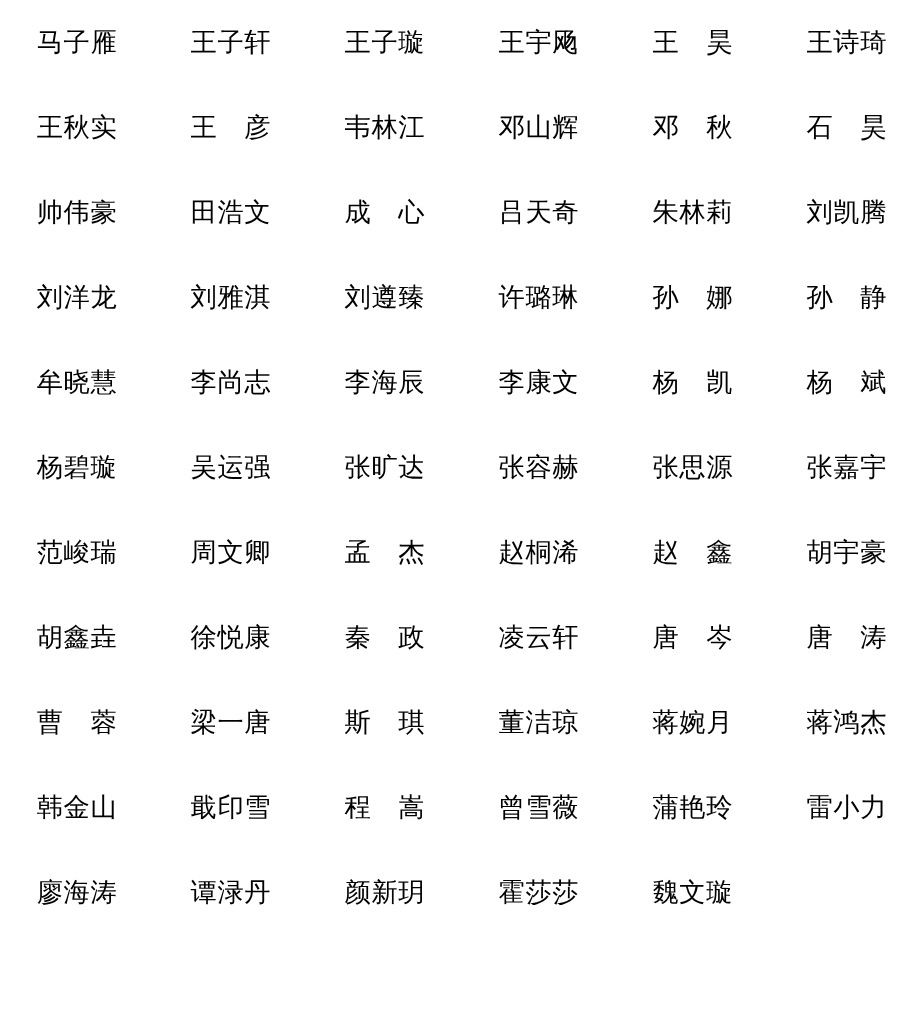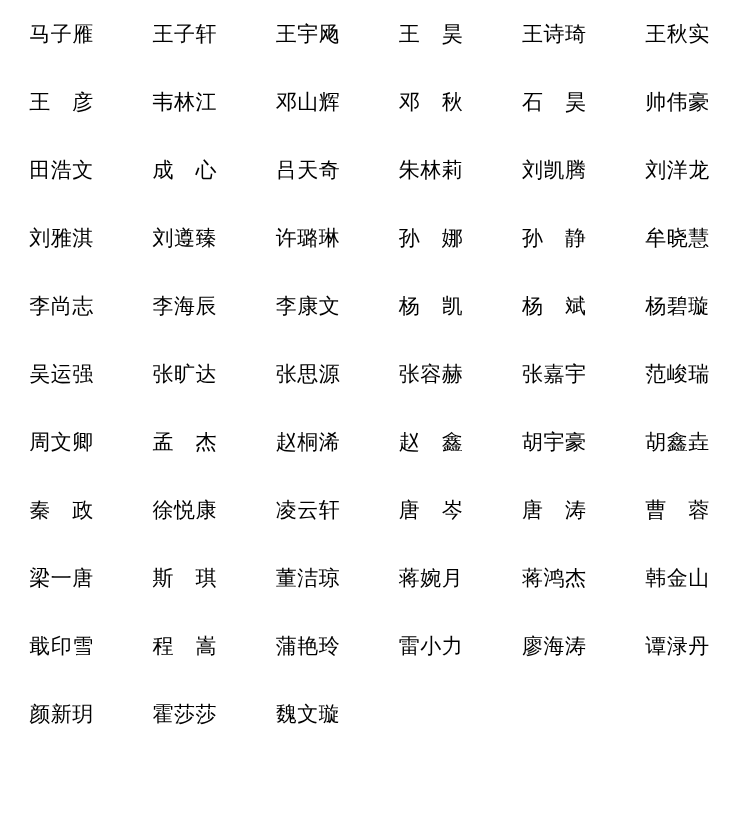--- a/index.html
+++ b/index.html
@@ -35,20 +35,21 @@
   .name-cell.empty {
     visibility: hidden;
   }
 </style>
 </head>
 <body>
 
 <div id="name-grid">
     <div class="name-cell">马子雁</div>
     <div class="name-cell">王子轩</div>
+    <div class="name-cell">王子璇</div>
     <div class="name-cell">王宇飏</div>
     <div class="name-cell">王　昊</div>
     <div class="name-cell">王诗琦</div>
     <div class="name-cell">王秋实</div>
     <div class="name-cell">王　彦</div>
     <div class="name-cell">韦林江</div>
     <div class="name-cell">邓山辉</div>
     <div class="name-cell">邓　秋</div>
     <div class="name-cell">石　昊</div>
     <div class="name-cell">帅伟豪</div>
@@ -65,44 +66,45 @@
     <div class="name-cell">孙　静</div>
     <div class="name-cell">牟晓慧</div>
     <div class="name-cell">李尚志</div>
     <div class="name-cell">李海辰</div>
     <div class="name-cell">李康文</div>
     <div class="name-cell">杨　凯</div>
     <div class="name-cell">杨　斌</div>
     <div class="name-cell">杨碧璇</div>
     <div class="name-cell">吴运强</div>
     <div class="name-cell">张旷达</div>
+    <div class="name-cell">张容赫</div>
     <div class="name-cell">张思源</div>
-    <div class="name-cell">张容赫</div>
     <div class="name-cell">张嘉宇</div>
     <div class="name-cell">范峻瑞</div>
     <div class="name-cell">周文卿</div>
     <div class="name-cell">孟　杰</div>
     <div class="name-cell">赵桐浠</div>
     <div class="name-cell">赵　鑫</div>
     <div class="name-cell">胡宇豪</div>
     <div class="name-cell">胡鑫垚</div>
+    <div class="name-cell">徐悦康</div>
     <div class="name-cell">秦　政</div>
-    <div class="name-cell">徐悦康</div>
     <div class="name-cell">凌云轩</div>
     <div class="name-cell">唐　岑</div>
     <div class="name-cell">唐　涛</div>
     <div class="name-cell">曹　蓉</div>
     <div class="name-cell">梁一唐</div>
     <div class="name-cell">斯　琪</div>
     <div class="name-cell">董洁琼</div>
     <div class="name-cell">蒋婉月</div>
     <div class="name-cell">蒋鸿杰</div>
     <div class="name-cell">韩金山</div>
     <div class="name-cell">戢印雪</div>
     <div class="name-cell">程　嵩</div>
+    <div class="name-cell">曾雪薇</div>
     <div class="name-cell">蒲艳玲</div>
     <div class="name-cell">雷小力</div>
     <div class="name-cell">廖海涛</div>
     <div class="name-cell">谭渌丹</div>
     <div class="name-cell">颜新玥</div>
     <div class="name-cell">霍莎莎</div>
     <div class="name-cell">魏文璇</div>
     <div class="name-cell empty"></div>
   </div>
 

